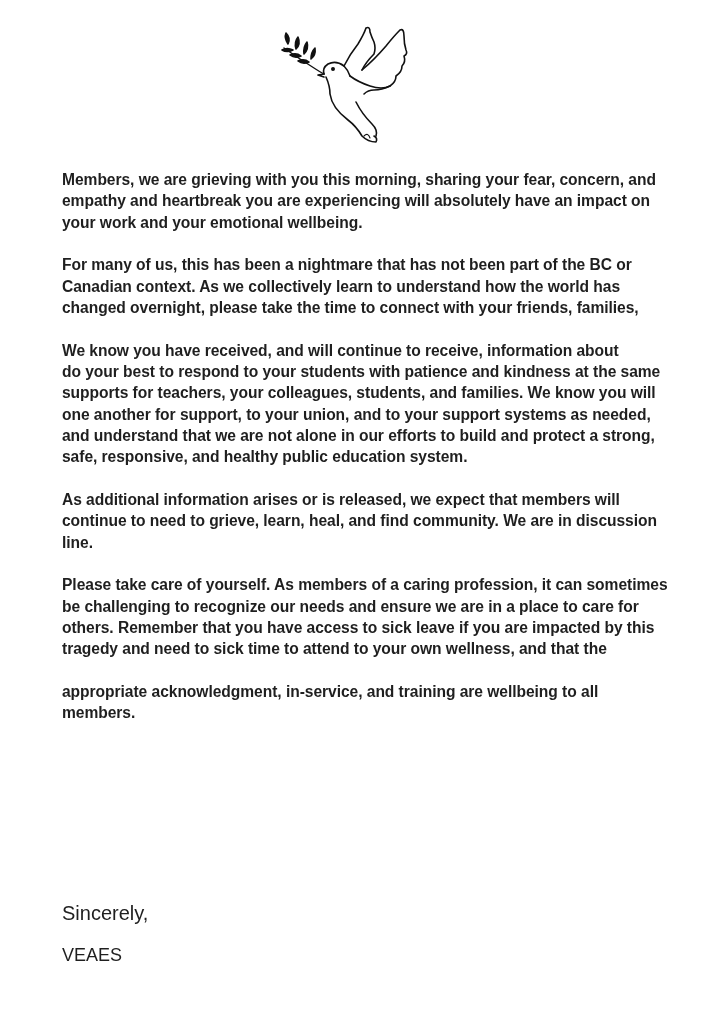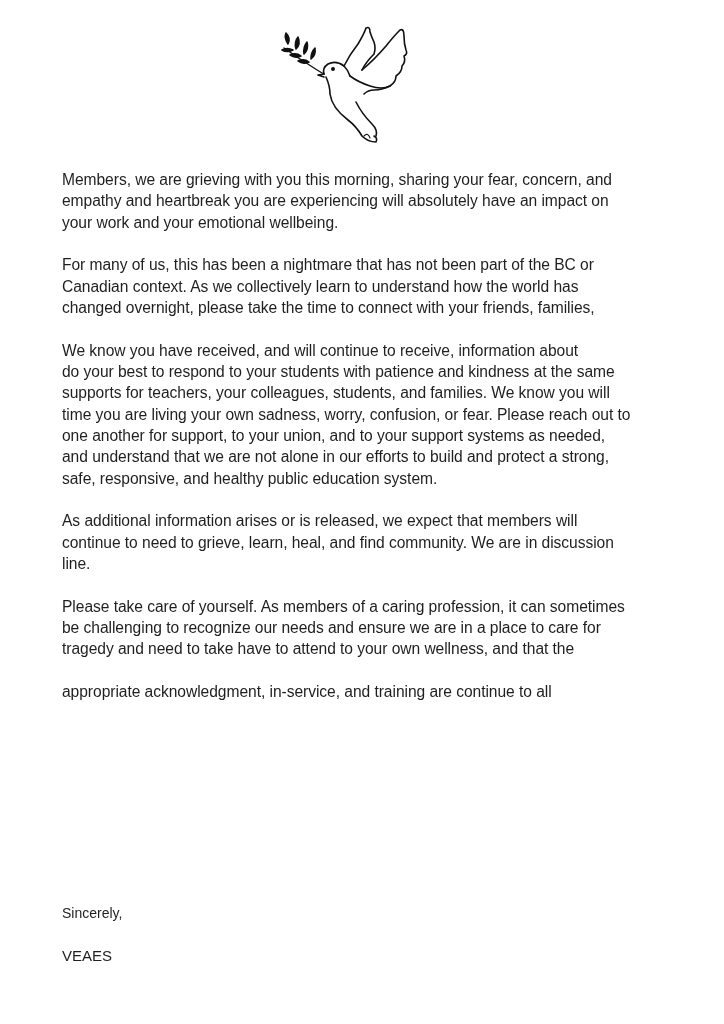--- a/index.html
+++ b/index.html
@@ -27,36 +27,37 @@
       left: 62px;
       top: 169px;
       width: 612px;
     }
     .line {
       display: block;
       font-size: 15.6px;
       line-height: 21.3px;
       white-space: nowrap;
       letter-spacing: -0.05px;
+      font-weight: bold;
     }
     .para {
       margin: 0 0 21.5px 0;
     }
     .closing {
       position: absolute;
       left: 62px;
       top: 903px;
-      font-size: 14px;
+      font-size: 20px;
       line-height: 21px;
     }
     .signature {
       position: absolute;
       left: 62px;
       top: 945px;
-      font-size: 15px;
+      font-size: 18px;
       line-height: 21px;
     }
   </style>
 </head>
 <body>
 
 <svg class="dove" viewBox="0 0 132 120" fill="none" stroke="#111" stroke-width="1.6" stroke-linecap="round" stroke-linejoin="round">
 
   <path d="M6 24 Q20 34 36 44 Q42 48 46 50" stroke-width="1.3"></path>
 
@@ -91,34 +92,35 @@
     </div>
     <div class="para">
       <span class="line">For many of us, this has been a nightmare that has not been part of the BC or</span>
       <span class="line">Canadian context. As we collectively learn to understand how the world has</span>
       <span class="line">changed overnight, please take the time to connect with your friends, families,</span>
     </div>
     <div class="para">
       <span class="line">We know you have received, and will continue to receive, information about</span>
       <span class="line">do your best to respond to your students with patience and kindness at the same</span>
       <span class="line">supports for teachers, your colleagues, students, and families. We know you will</span>
-      <span class="line">time you are living your own sadness, worry, confusion, or fear. Please reach out to</span>
       <span class="line">one another for support, to your union, and to your support systems as needed,</span>
       <span class="line">and understand that we are not alone in our efforts to build and protect a strong,</span>
       <span class="line">safe, responsive, and healthy public education system.</span>
     </div>
     <div class="para">
       <span class="line">As additional information arises or is released, we expect that members will</span>
       <span class="line">continue to need to grieve, learn, heal, and find community. We are in discussion</span>
       <span class="line">line.</span>
     </div>
     <div class="para">
       <span class="line">Please take care of yourself. As members of a caring profession, it can sometimes</span>
       <span class="line">be challenging to recognize our needs and ensure we are in a place to care for</span>
-      <span class="line">tragedy and need to take have to attend to your own wellness, and that the</span>
+      <span class="line">others. Remember that you have access to sick leave if you are impacted by this</span>
+      <span class="line">tragedy and need to sick time to attend to your own wellness, and that the</span>
     </div>
     <div class="para">
-      <span class="line">appropriate acknowledgment, in-service, and training are continue to all</span>
+      <span class="line">appropriate acknowledgment, in-service, and training are wellbeing to all</span>
+      <span class="line">members.</span>
     </div>
   </div>
 
 <div class="closing">Sincerely,</div>
 <div class="signature">VEAES</div>
 
 </body></html>

